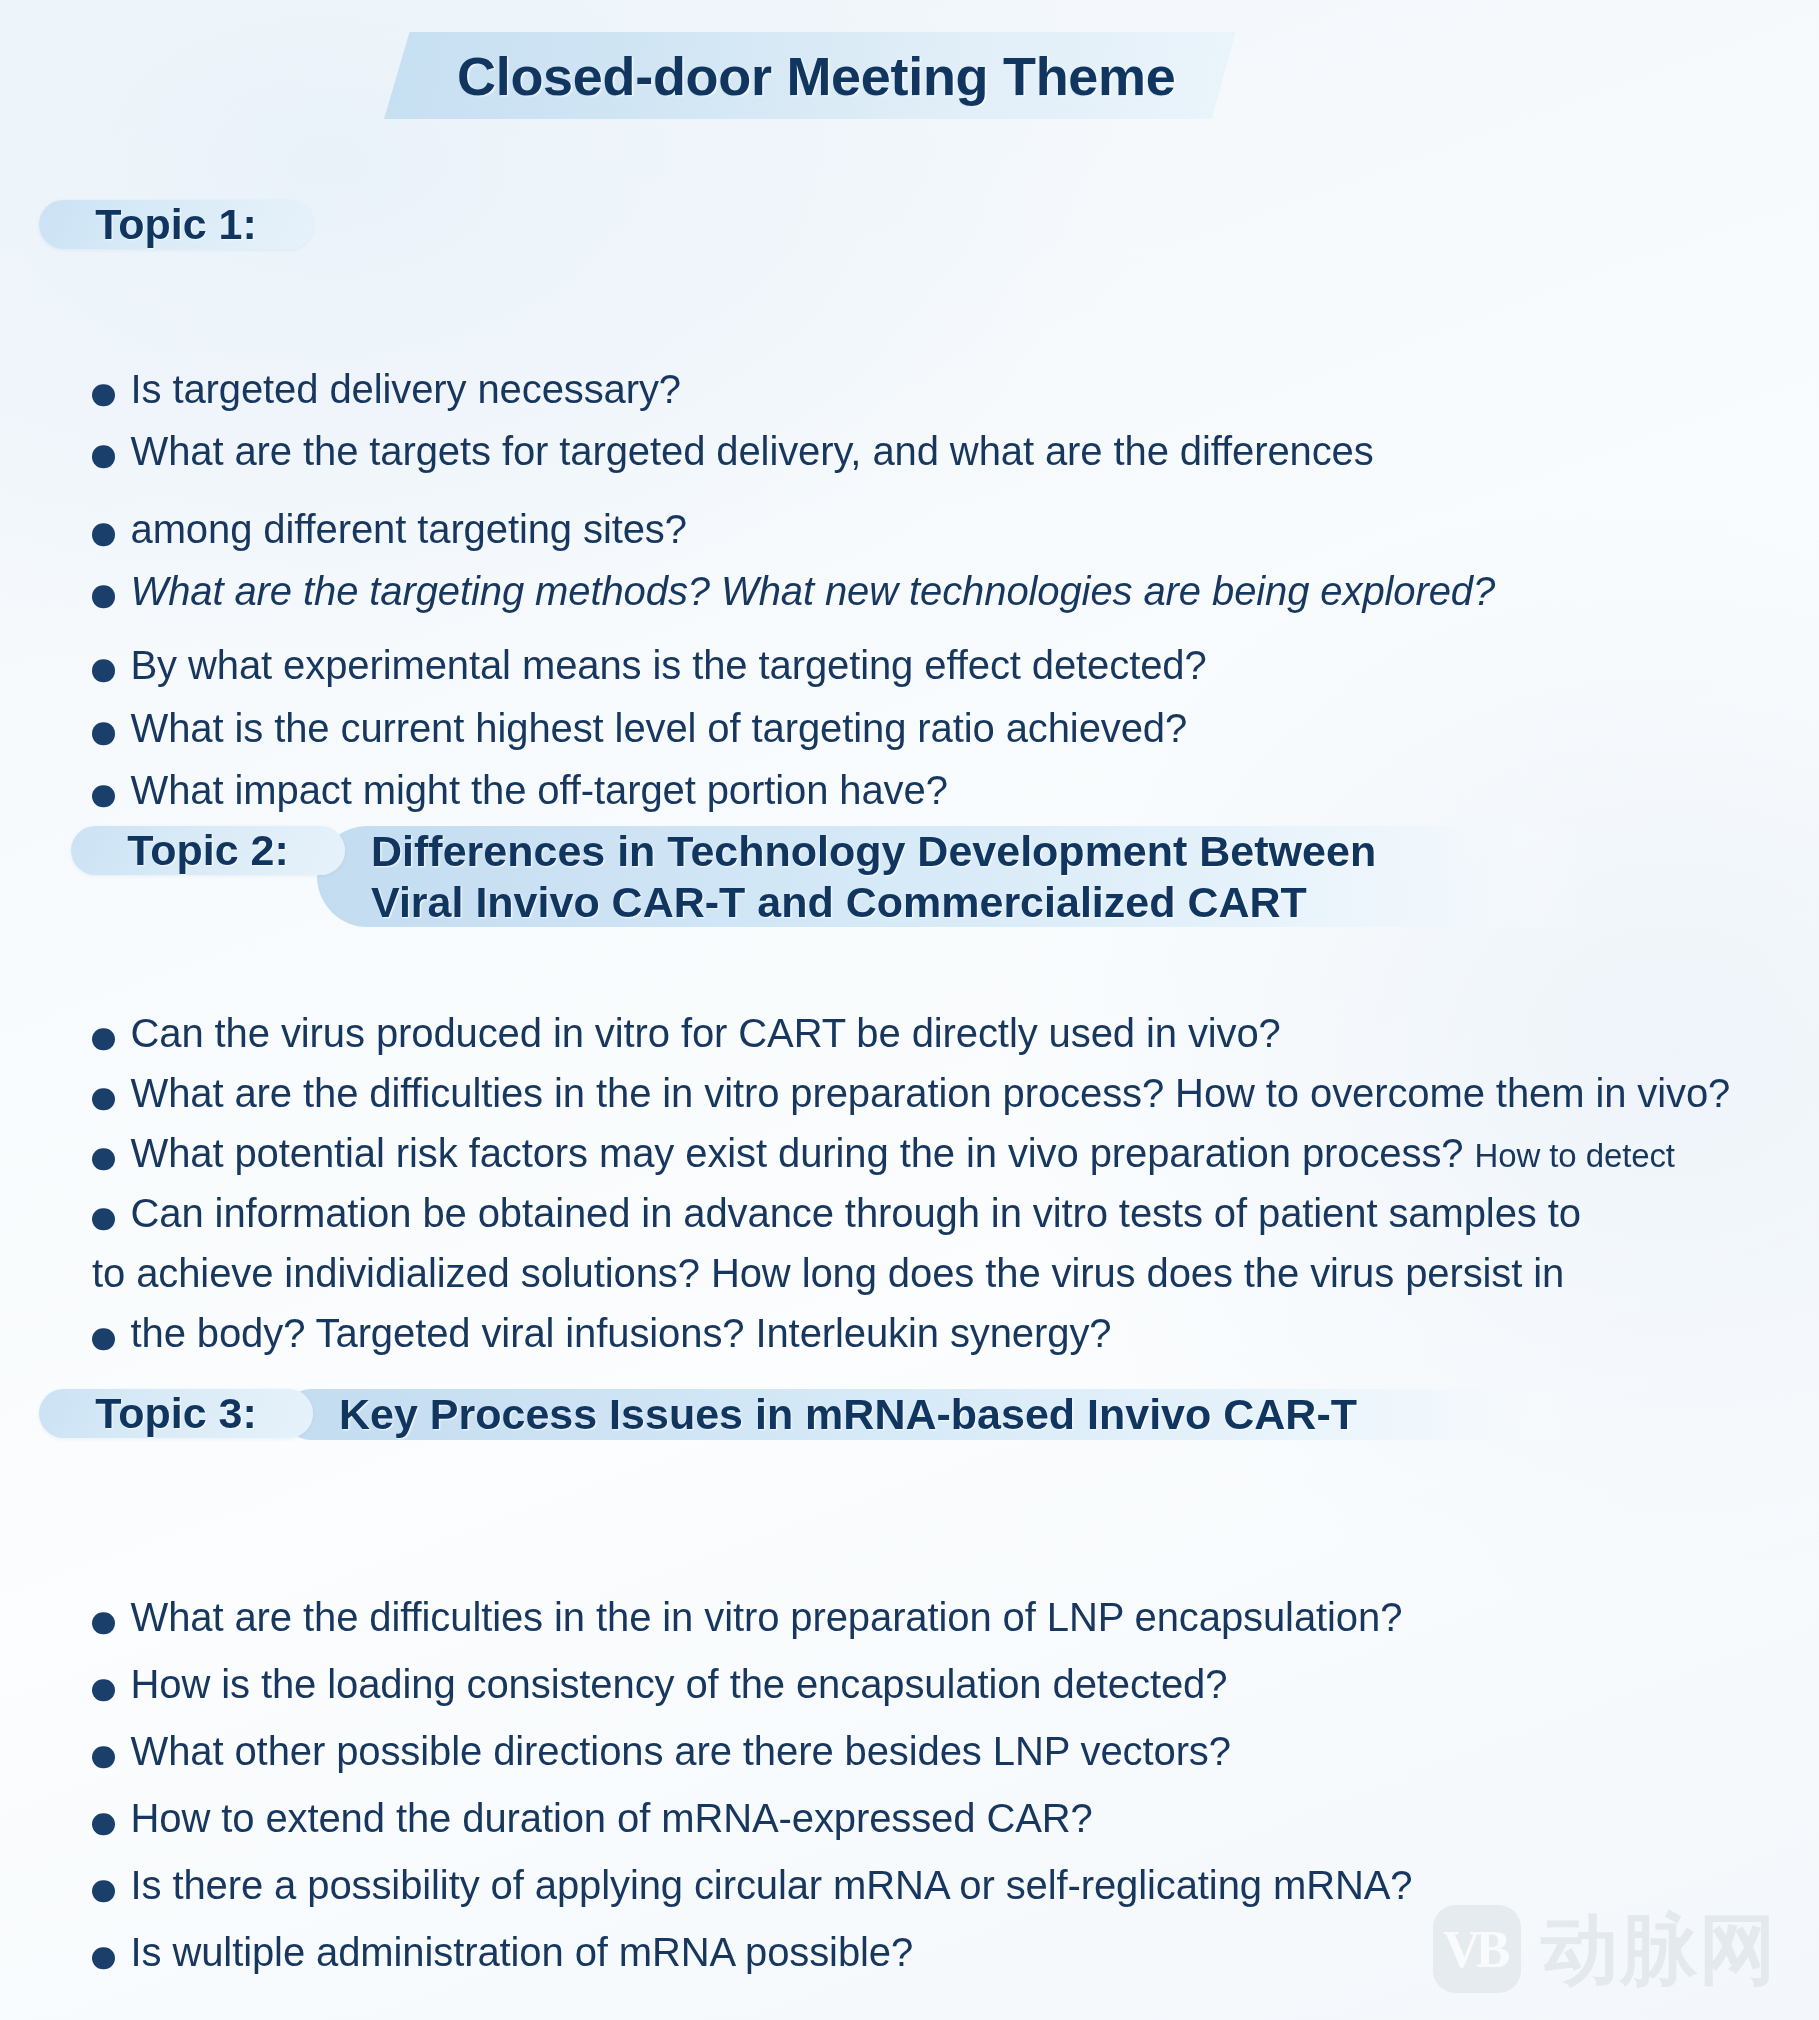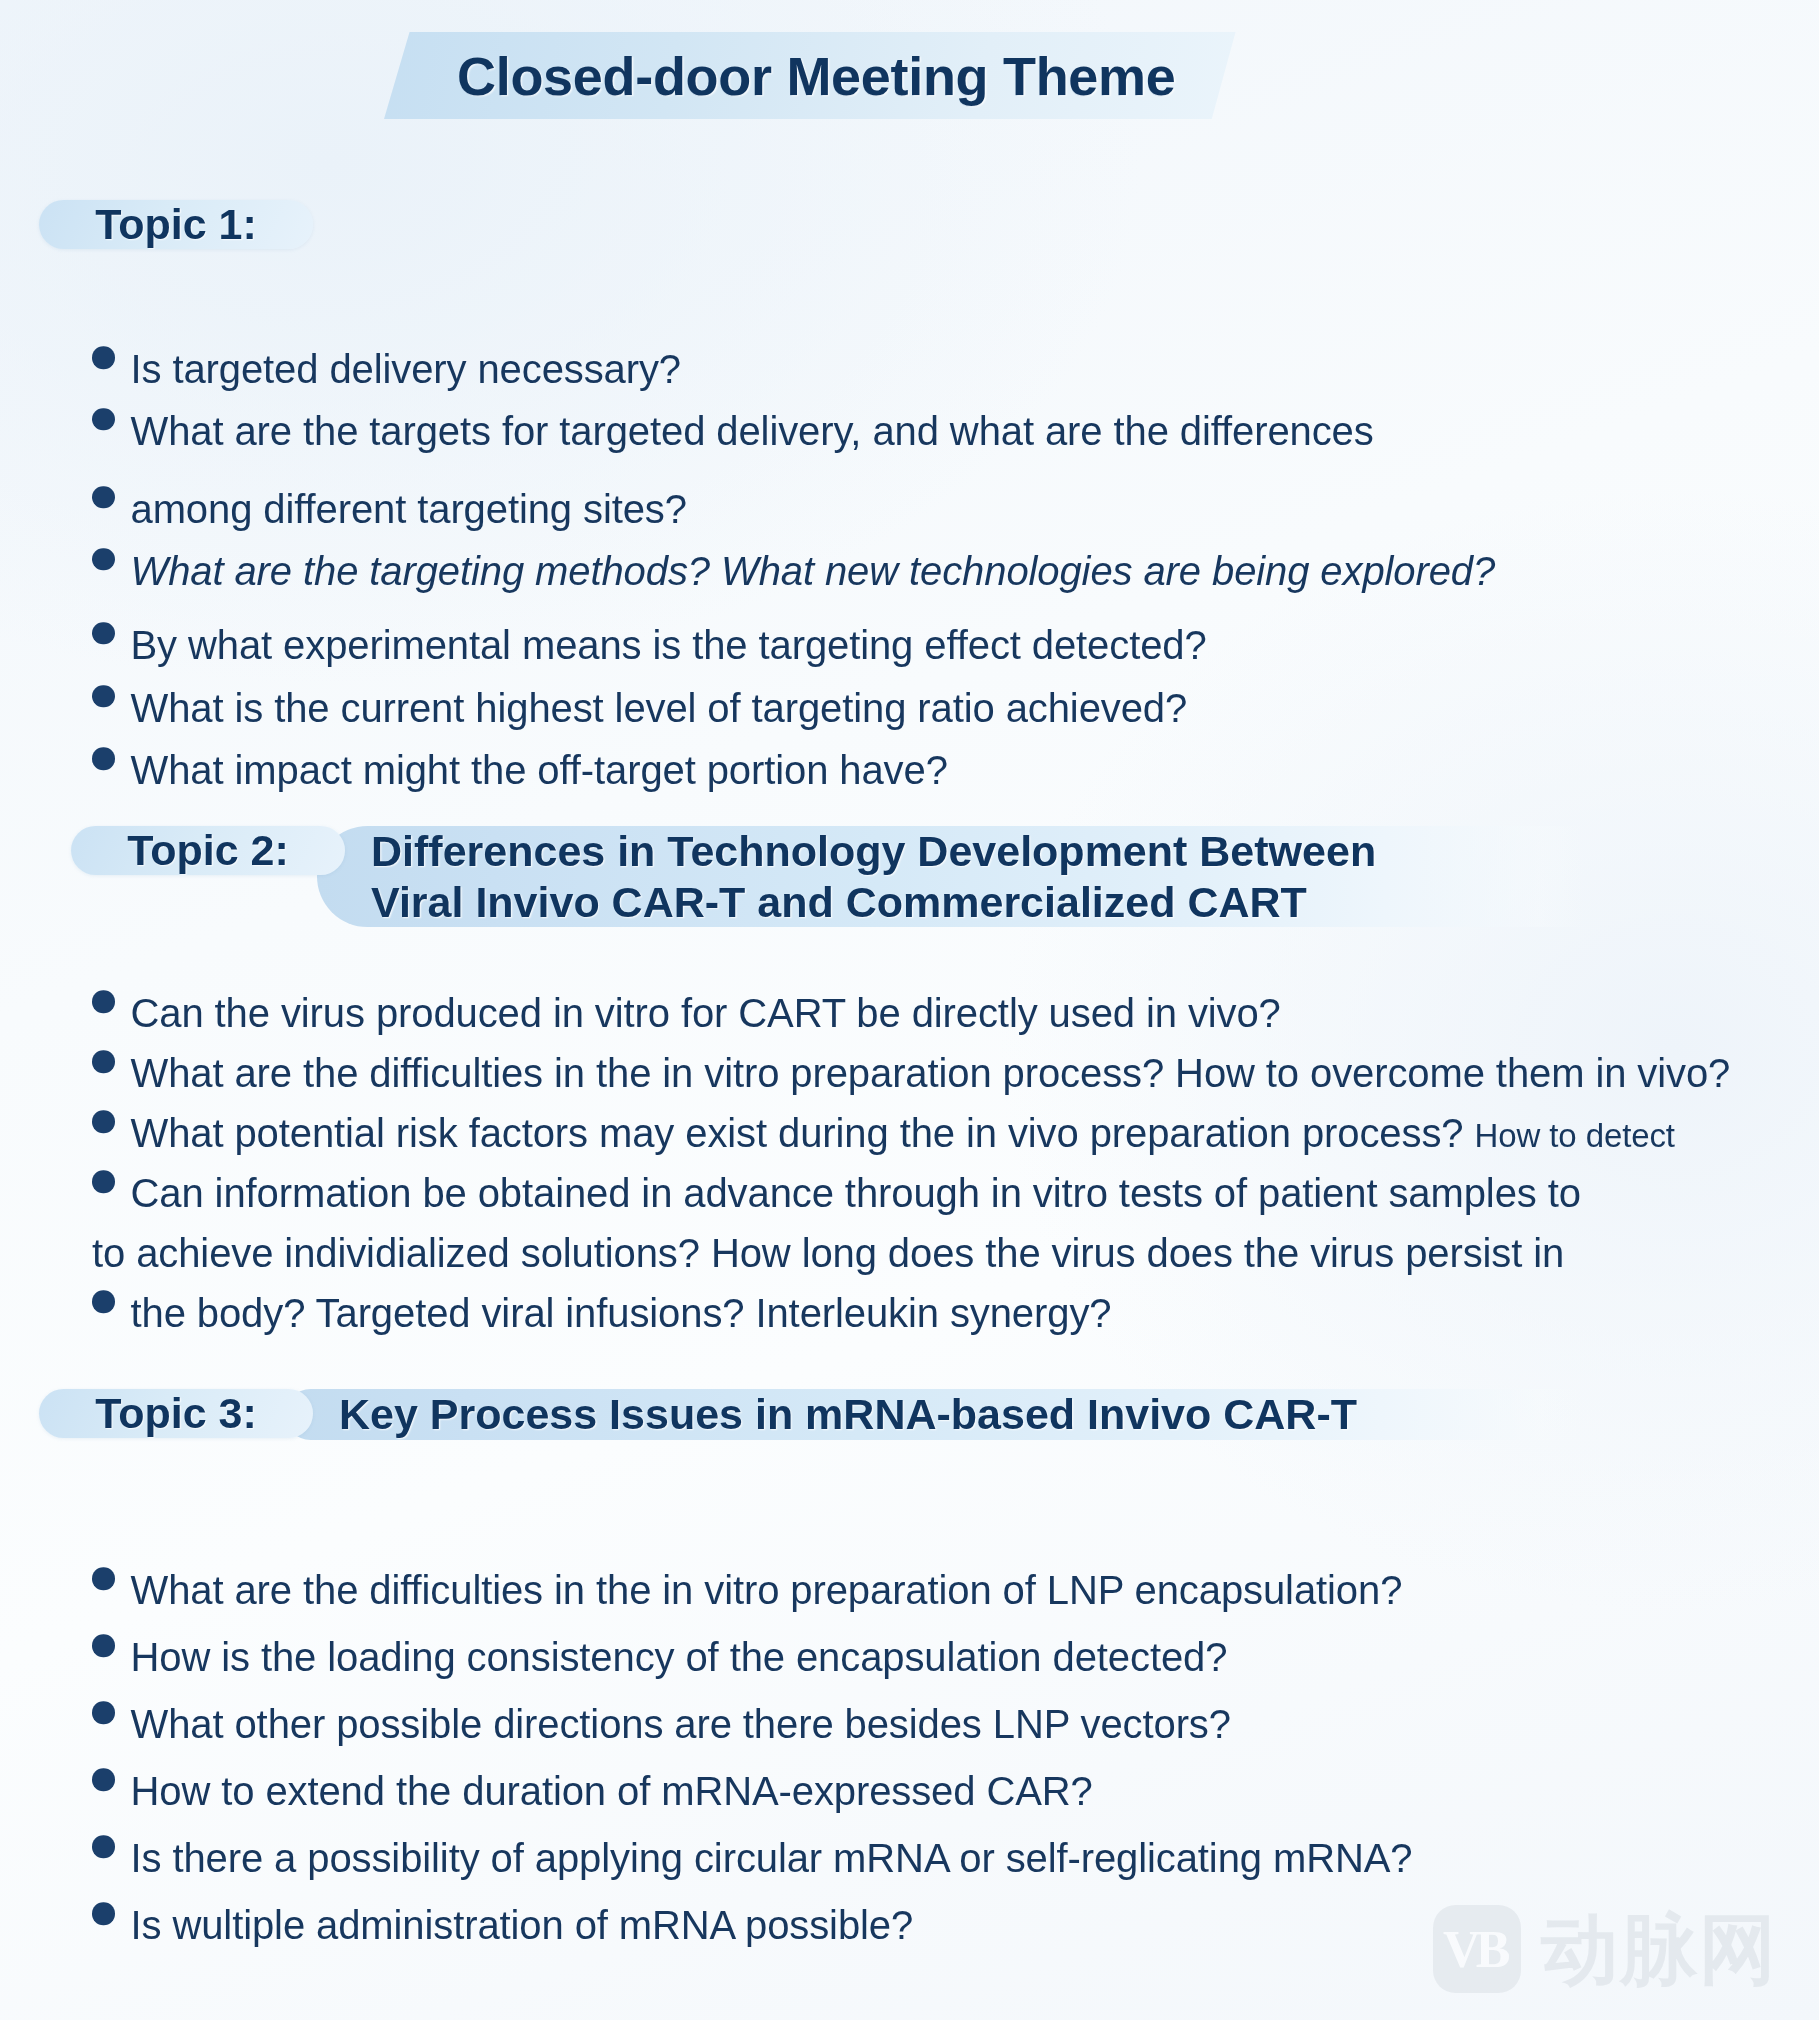--- a/index.html
+++ b/index.html
@@ -119,21 +119,21 @@
     position: absolute;
     left: 0;
     width: 1819px;
   }
   .b-1 { top: 349px; }
   .b-2 { top: 993px; }
   .b-3 { top: 1570px; }
 
   .bullet-row {
     display: flex;
-    align-items: flex-start;
+    align-items: flex-end;
     padding-left: 92px;
     padding-right: 24px;
   }
   .bullet-dot {
     flex: 0 0 auto;
     width: 22.5px;
     height: 22.5px;
     border-radius: 50%;
     background: #1b3f6b;
     margin-right: 16px;

